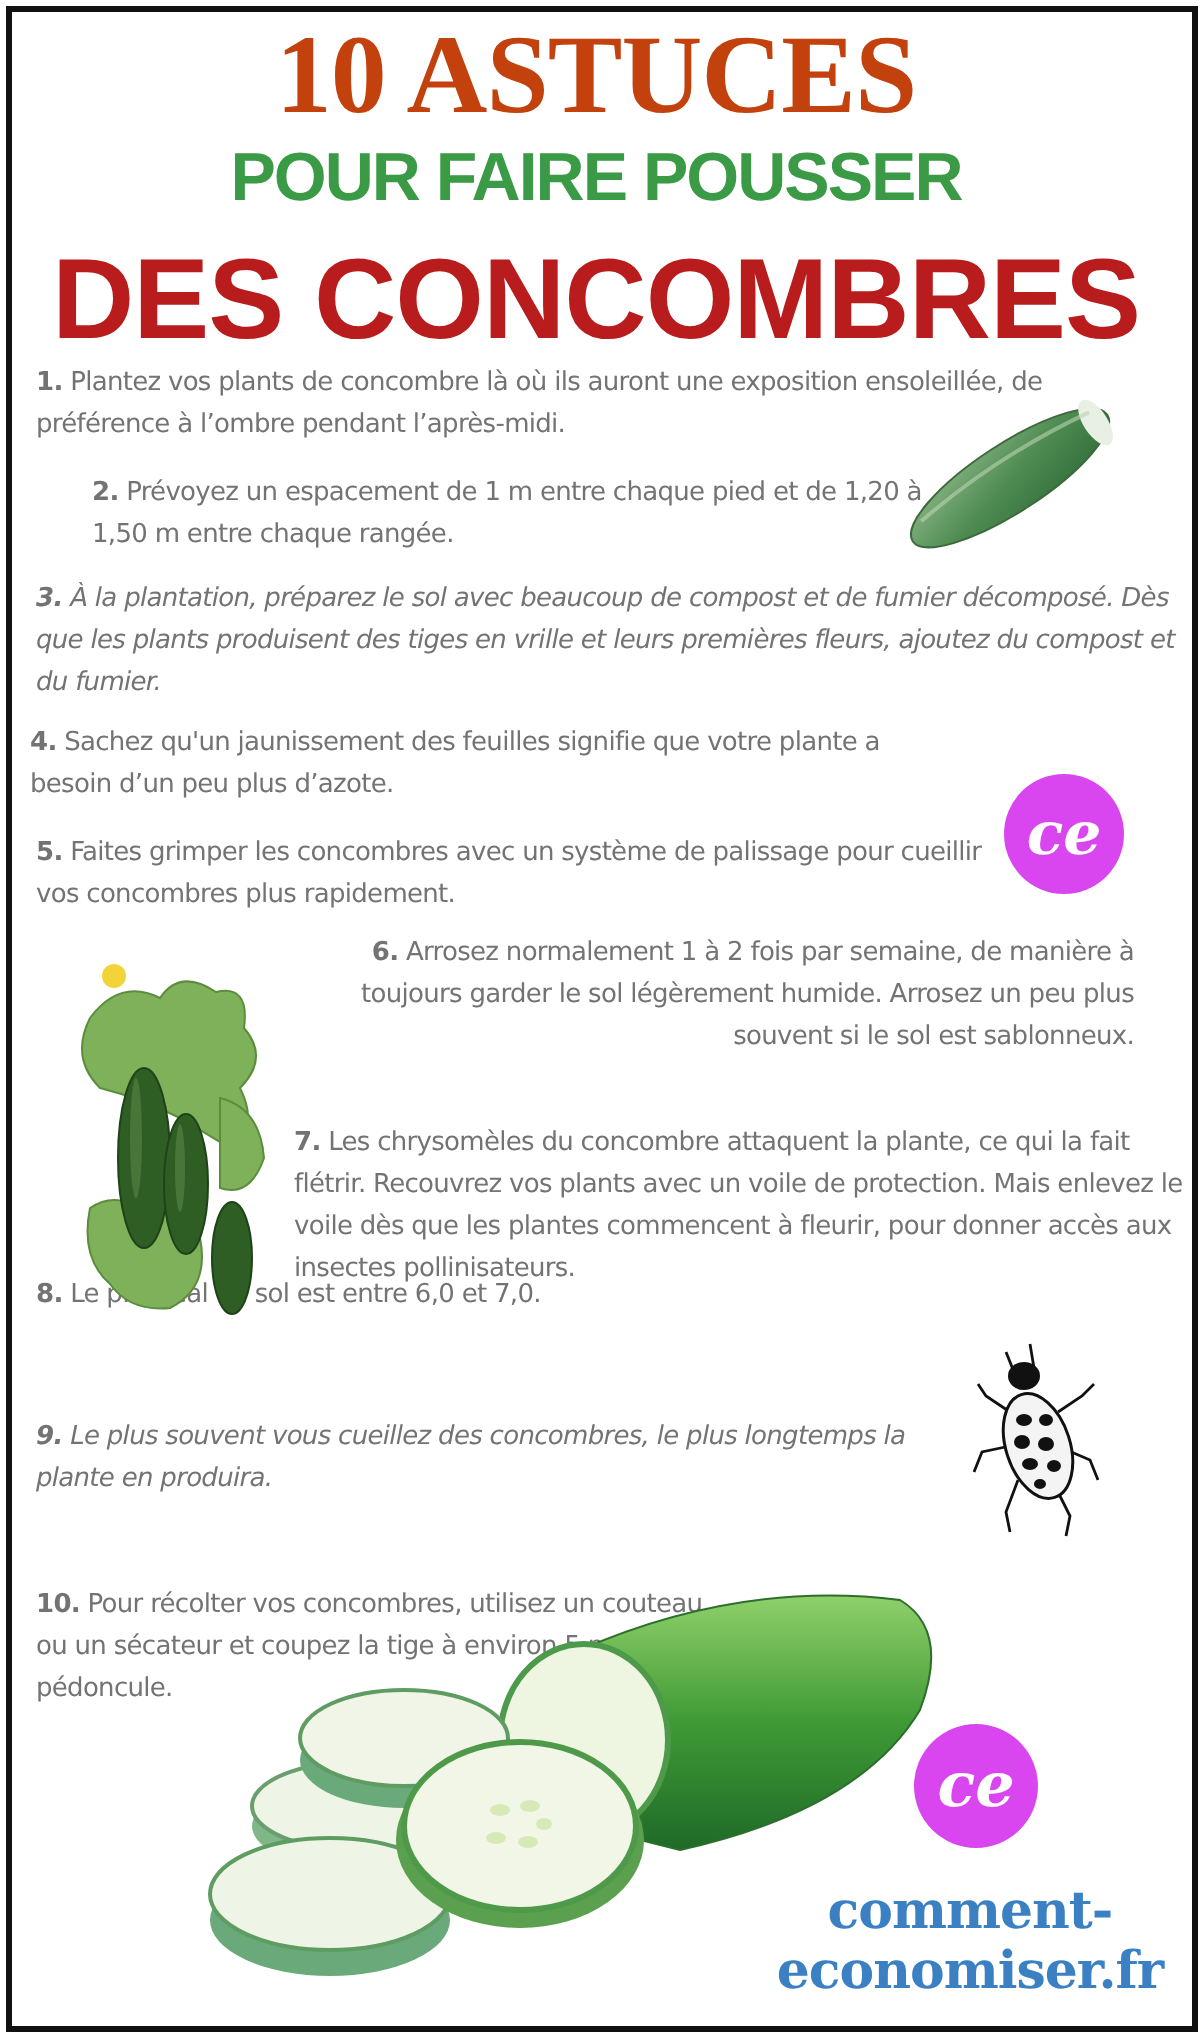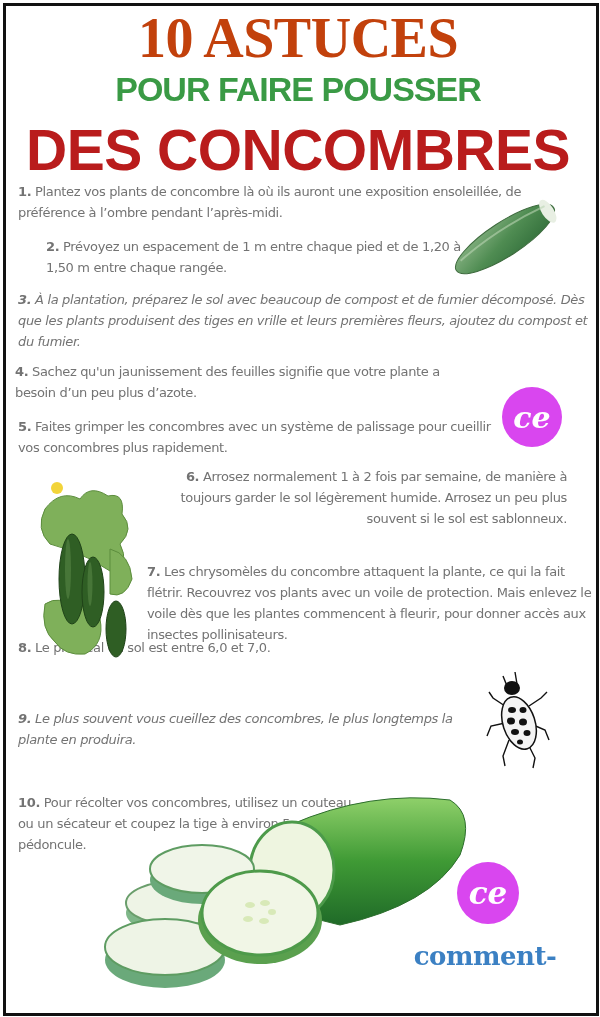--- a/index.html
+++ b/index.html
@@ -160,13 +160,14 @@
     </g>
   </g>
 </svg>
 
 <div class="logo" style="left:457px; top:862px; width:62px; height:62px;">
   <span style="font-size:31px;">ce</span>
 </div>
 
 <div class="site">
   <div>comment-</div>
+  <div>economiser.fr</div>
 </div>
 
 </body></html>

